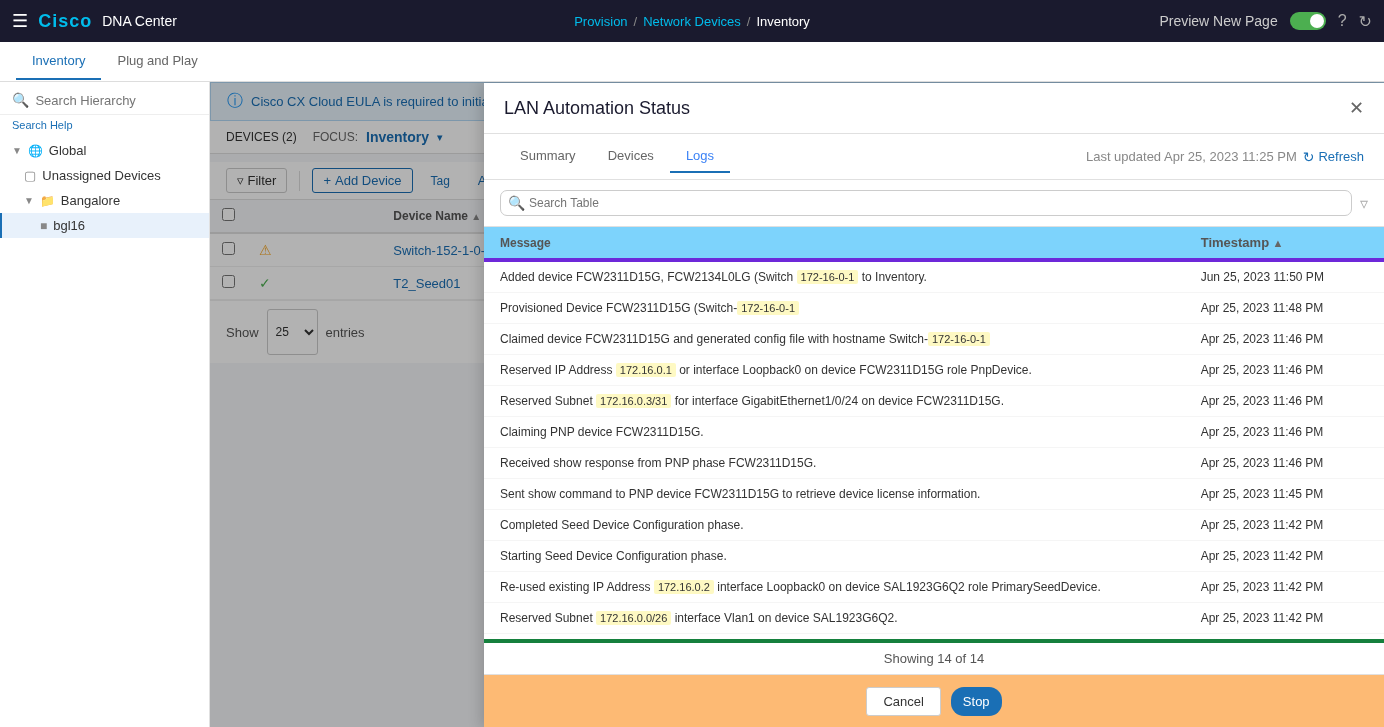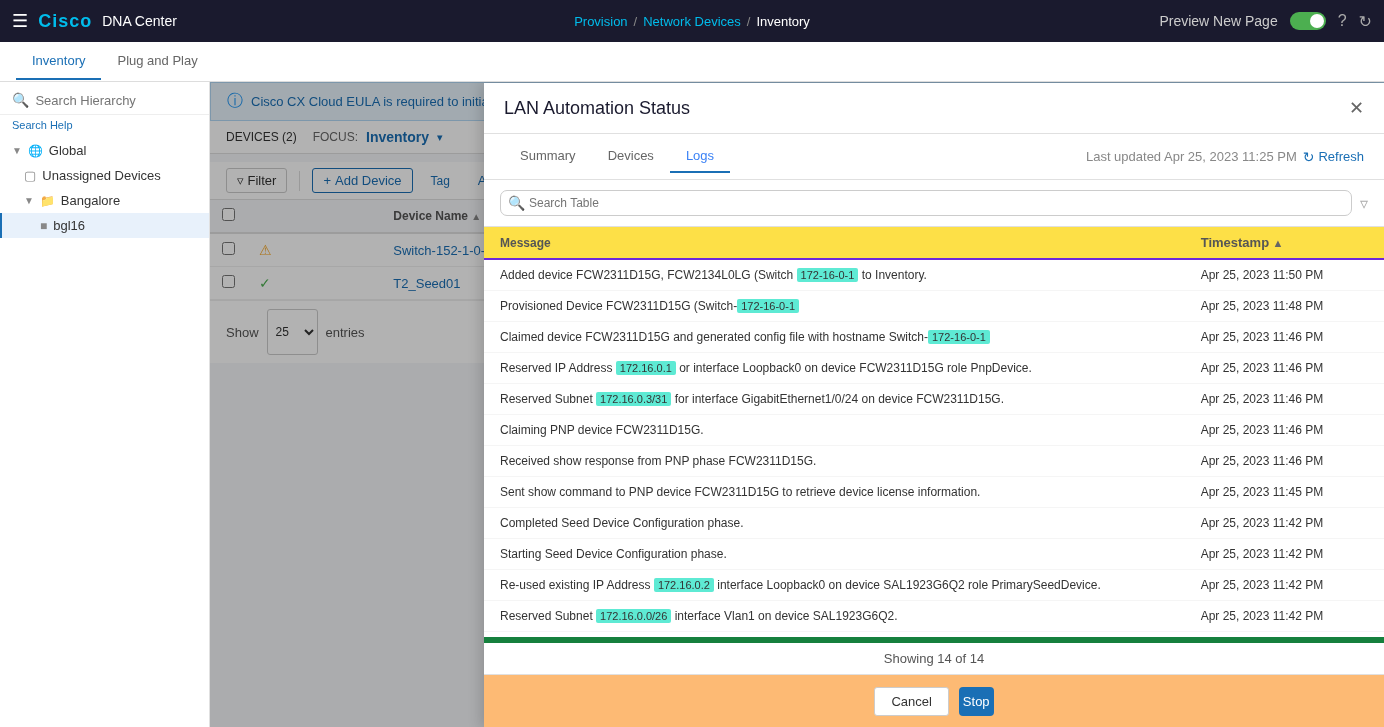--- a/index.html
+++ b/index.html
@@ -106,30 +106,30 @@
 
     
     .logs-content { flex: 1; display: flex; flex-direction: column; overflow: hidden; }
     .logs-search-bar { display: flex; align-items: center; gap: 8px; padding: 10px 16px; border-bottom: 1px solid #e0e0e0; }
     .logs-search-bar input { flex: 1; border: 1px solid #ccc; border-radius: 3px; padding: 5px 10px 5px 30px; font-size: 12px; outline: none; color: #333; }
     .logs-search-wrapper { position: relative; flex: 1; }
     .logs-search-icon { position: absolute; left: 8px; top: 50%; transform: translateY(-50%); color: #999; font-size: 14px; }
     .logs-filter-btn { color: #aaa; font-size: 16px; cursor: pointer; }
     .logs-table-container { flex: 1; overflow-y: auto; }
     .logs-table { width: 100%; border-collapse: collapse; }
-    .logs-table thead tr { background: #fde047; border-bottom: 2px solid #6d28d9; }
+    .logs-table thead tr { background: #7dd3fc; border-bottom: 4px solid #6d28d9; }
     .logs-table th { padding: 8px 16px; text-align: left; font-size: 12px; color: #555; font-weight: 600; }
     .logs-table td { padding: 8px 16px; font-size: 12px; color: #333; border-bottom: 1px solid #f5f5f5; }
-    .highlight-ip { background: #5eead4; padding: 1px 4px; border-radius: 2px; font-size: 11px; color: #333; }
+    .highlight-ip { background: #fef9c3; padding: 1px 4px; border-radius: 2px; font-size: 11px; color: #333; }
     .timestamp-col { white-space: nowrap; color: #555; min-width: 180px; }
     .sort-btn { background: none; border: none; cursor: pointer; color: #666; font-size: 11px; }
-    .logs-footer { padding: 8px 16px; border-top: 6px solid #15803d; font-size: 12px; color: #555; text-align: center; }
+    .logs-footer { padding: 8px 16px; border-top: 4px solid #15803d; font-size: 12px; color: #555; text-align: center; }
     .lan-footer { padding: 12px 20px; border-top: 1px solid #e0e0e0; display: flex; justify-content: center; gap: 10px; background: #fdba74; }
     .btn-cancel { padding: 6px 16px; border: 1px solid #ccc; border-radius: 3px; background: white; cursor: pointer; color: #333; font-size: 13px; }
-    .btn-stop { padding: 6px 4px; border: none; border-radius: 4px; background: #1a6fb5; cursor: pointer; color: white; font-size: 13px; font-weight: 500; }
+    .btn-stop { padding: 6px 12px; border: none; border-radius: 13px; background: #1a6fb5; cursor: pointer; color: white; font-size: 13px; font-weight: 500; }
   </style>
 </head>
 <body>
 
 <div class="topnav">
   <span class="hamburger-icon">☰</span>
   <div class="cisco-logo">
     <span class="cisco-text">Cisco</span>
     <span class="dna-center">DNA Center</span>
   </div>
@@ -289,21 +289,21 @@
                 <th>Message</th>
                 <th>
                   <span>Timestamp</span>
                   <button class="sort-btn">▲</button>
                 </th>
               </tr>
             </thead>
             <tbody id="logs-tbody">
             <tr>
                   <td>Added device FCW2311D15G, FCW2134L0LG (Switch <span class="highlight-ip">172-16-0-1</span> to Inventory.</td>
-                  <td class="timestamp-col">Apr 25, 2023 11:50 PM</td>
+                  <td class="timestamp-col">Jun 25, 2023 11:50 PM</td>
                 </tr>
                 <tr>
                   <td>Provisioned Device FCW2311D15G (Switch-<span class="highlight-ip">172-16-0-1</span></td>
                   <td class="timestamp-col">Apr 25, 2023 11:48 PM</td>
                 </tr>
                 <tr>
                   <td>Claimed device FCW2311D15G and generated config file with hostname Switch-<span class="highlight-ip">172-16-0-1</span></td>
                   <td class="timestamp-col">Apr 25, 2023 11:46 PM</td>
                 </tr>
                 <tr>

